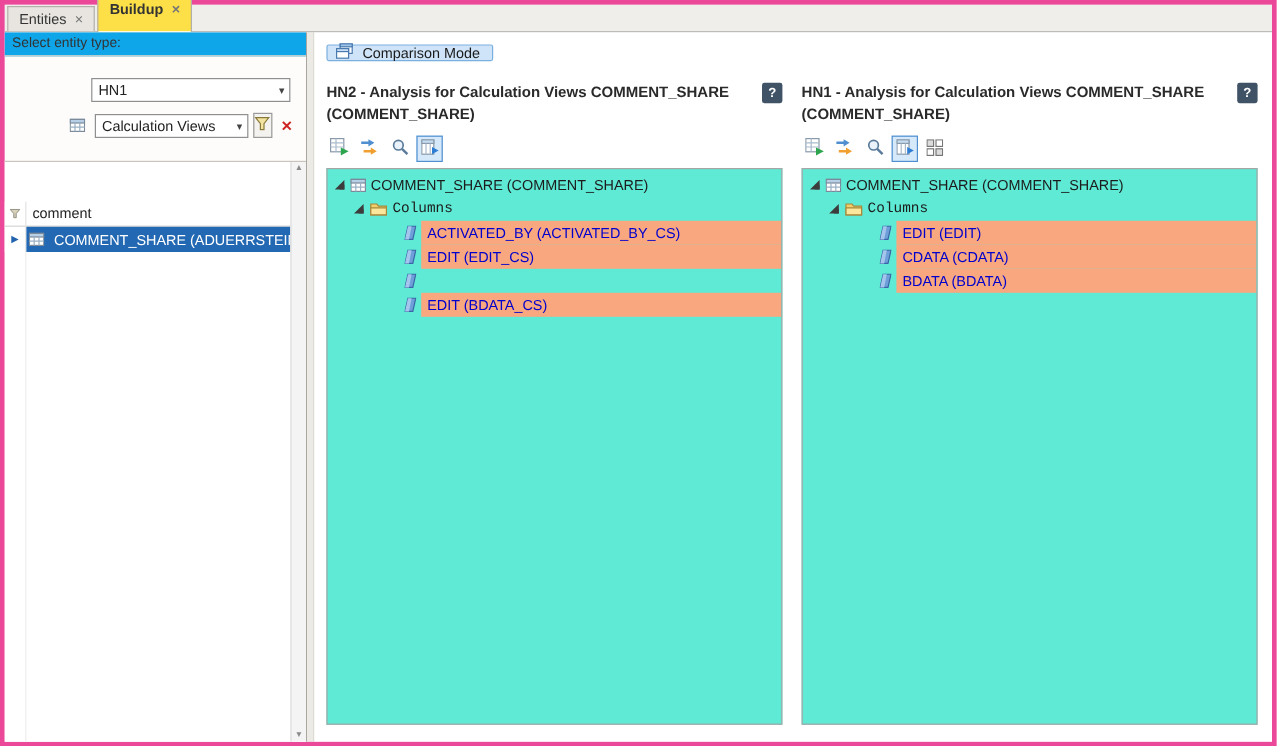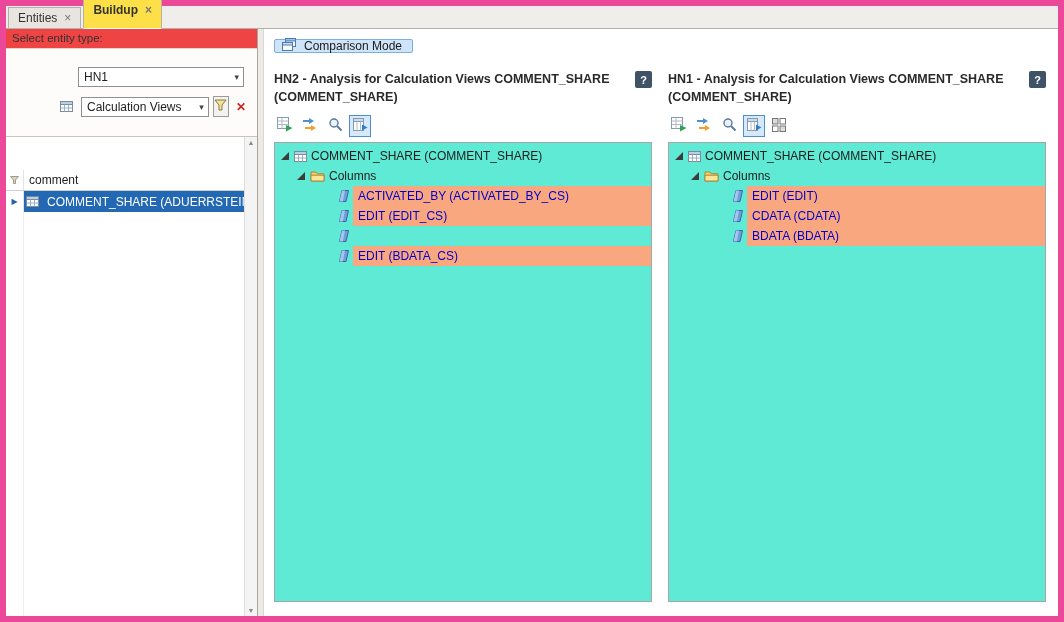--- a/index.html
+++ b/index.html
@@ -1,34 +1,34 @@
 <!DOCTYPE html>
 <html><head>
 <meta charset="utf-8">
 <style>
   * { margin:0; padding:0; box-sizing:border-box; }
   html,body { width:1064px; height:622px; overflow:hidden; }
   body {
     font-family:"Liberation Sans", sans-serif;
     font-size:12px; color:#222; background:#fff;
   }
-  .app { width:1064px; height:622px; border:6px solid #ec4899; display:flex; flex-direction:column; background:#fff; }
+  .app { width:1064px; height:622px; border:4px solid #ec4899; display:flex; flex-direction:column; background:#fff; }
 
   
   .tabbar { height:23px; background:#f0eeeb; display:flex; align-items:flex-end; border-bottom:1px solid #b3b0ab; padding-left:2px; gap:2px; flex:none; }
   .tab { display:flex; align-items:center; gap:7px; padding:0 9px; height:21px; border:1px solid #b3b0ab; border-bottom:none; background:#e8e5e0; font-size:12px; color:#333; cursor:default; }
   .tab.active { background:#fde047; height:38px; margin-bottom:-1px; border-bottom:1px solid #fff;font-weight:bold; }
   .tab .close { color:#777; font-size:12px; line-height:1; }
 
   
   .content { flex:1; display:flex; min-height:0; }
 
   
   .sidebar { width:252px; flex:none; display:flex; flex-direction:column; background:#fdfcfa; border-right:1px solid #aaa69f; }
-  .sidebar-header { background:#ef4444; border-bottom:1px solid #dcd8cb; padding:3px 6px 4px; font-size:11.5px; color:#333; flex:none; }
+  .sidebar-header { background:#0ea5e9; border-bottom:1px solid #dcd8cb; padding:3px 6px 4px; font-size:11.5px; color:#333; flex:none; }
   .sidebar-controls { padding:18px 8px 10px 6px; flex:none;margin-left:48px; }
   .combo-row { display:flex; align-items:center; gap:4px; margin-bottom:9px; }
   .combo-row.row1 { padding-left:18px; }
   .combo { display:flex; align-items:center; justify-content:space-between; border:1px solid #8f8f8f; background:#fff; height:20px; width:166px; padding:0 2px 0 5px; cursor:default; }
   .combo-arrow { color:#444; font-size:9px; padding:0 2px; }
   .icon-btn { width:21px; height:21px; border:1px solid #9a9a9a; background:#f4f2ee; display:flex; align-items:center; justify-content:center; }
   .icon-btn.plain { border:none; background:transparent; }
   .redx { color:#cc2222; font-weight:bold; font-size:12px; }
 
   
@@ -58,21 +58,21 @@
   .panel-header { display:flex; align-items:flex-start; justify-content:center; gap:20px; flex:none; }
   .panel-title { font-weight:bold; font-size:12.5px; line-height:1.4; color:#2a2a2a; }
   .help-icon { width:17px; height:17px; flex:none; background:#3f5266; color:#fff; font-weight:bold; font-size:11px; display:flex; align-items:center; justify-content:center; border-radius:2px; cursor:default; }
   .toolbar { display:flex; align-items:center; gap:3px; margin:9px 0 5px; flex:none; }
   .tool { width:22px; height:22px; display:flex; align-items:center; justify-content:center; cursor:default; }
   .tool.active { border:1px solid #4f8fd0; background:#d6e9fb; }
 
   
   .tree-box { flex:1; border:1px solid #a6a6a6; background:#5eead4; overflow:hidden; padding-top:3px; min-height:0; }
   .tree-row { display:flex; align-items:center; height:20px; font-size:12px; padding-left:6px; }
-  .tree-row.indent-1 { padding-left:22px; }
+  .tree-row.indent-1 { padding-left:22px;font-family:Liberation Mono, monospace; }
   .tree-row.indent-2 { padding-left:64px; }
   .twisty { width:0; height:0; border-left:4px solid transparent; border-top:4px solid transparent; border-right:4px solid #3c3c3c; border-bottom:4px solid #3c3c3c; margin-right:5px; flex:none; }
   .node-icon { display:flex; align-items:center; margin-right:4px; flex:none; }
   .node-label { color:#1c1c1c; white-space:nowrap; }
   .item-label { flex:1; height:20px; display:flex; align-items:center; padding-left:5px; background:#F9A77F; color:#0000CC; white-space:nowrap; overflow:hidden; }
 </style>
 </head>
 <body>
 
 <div class="app">

